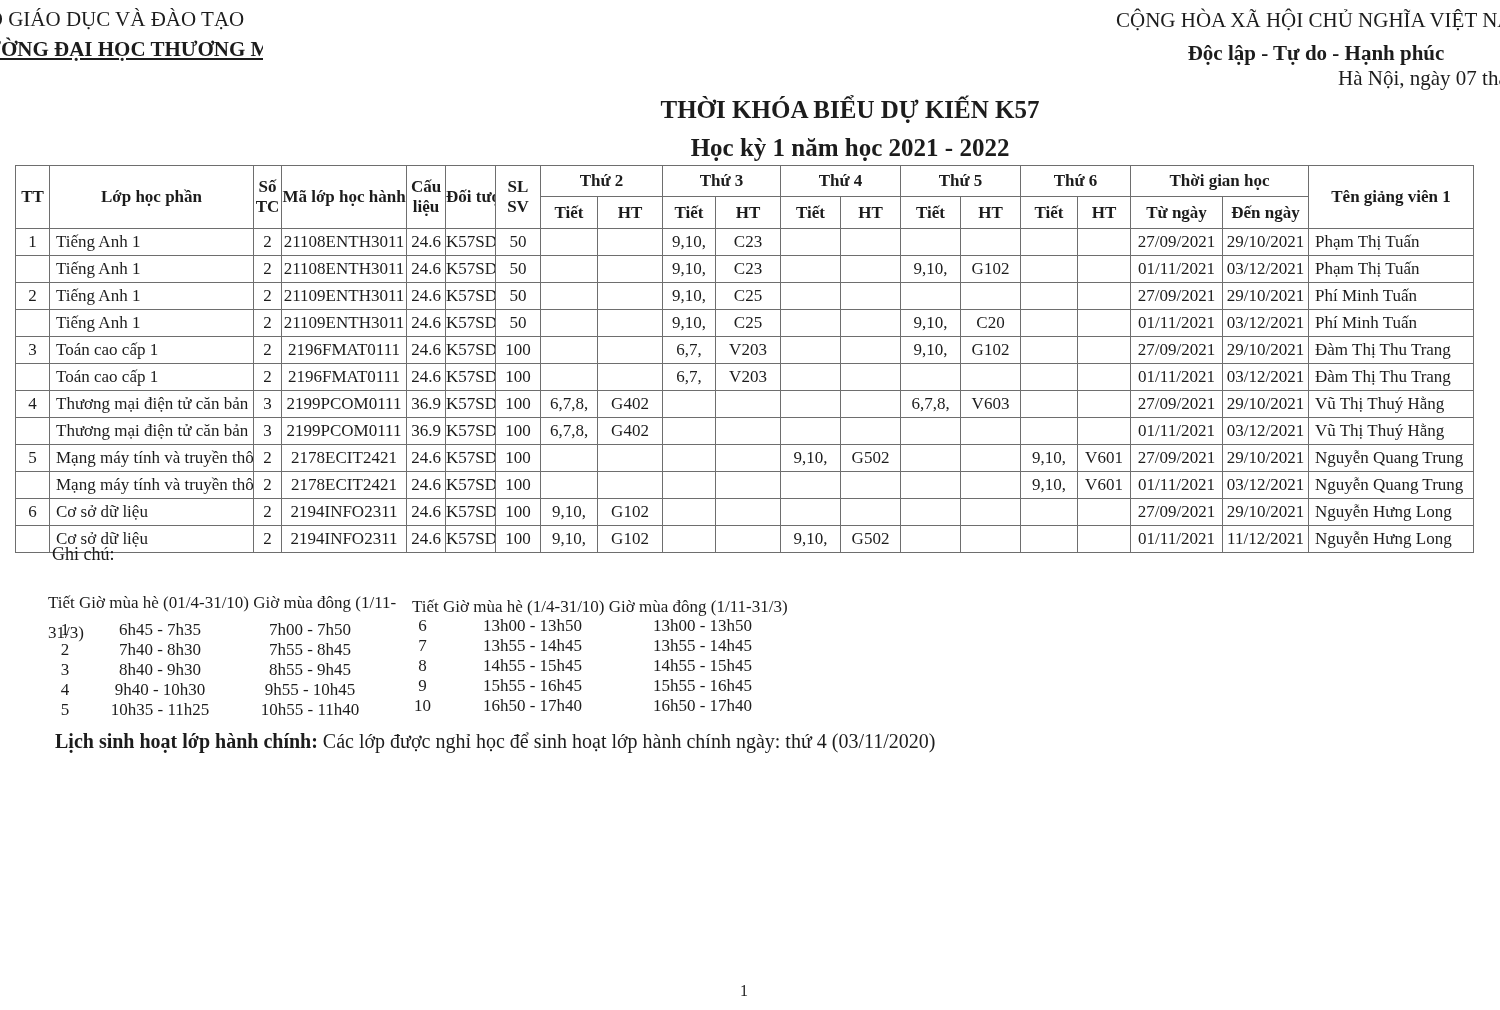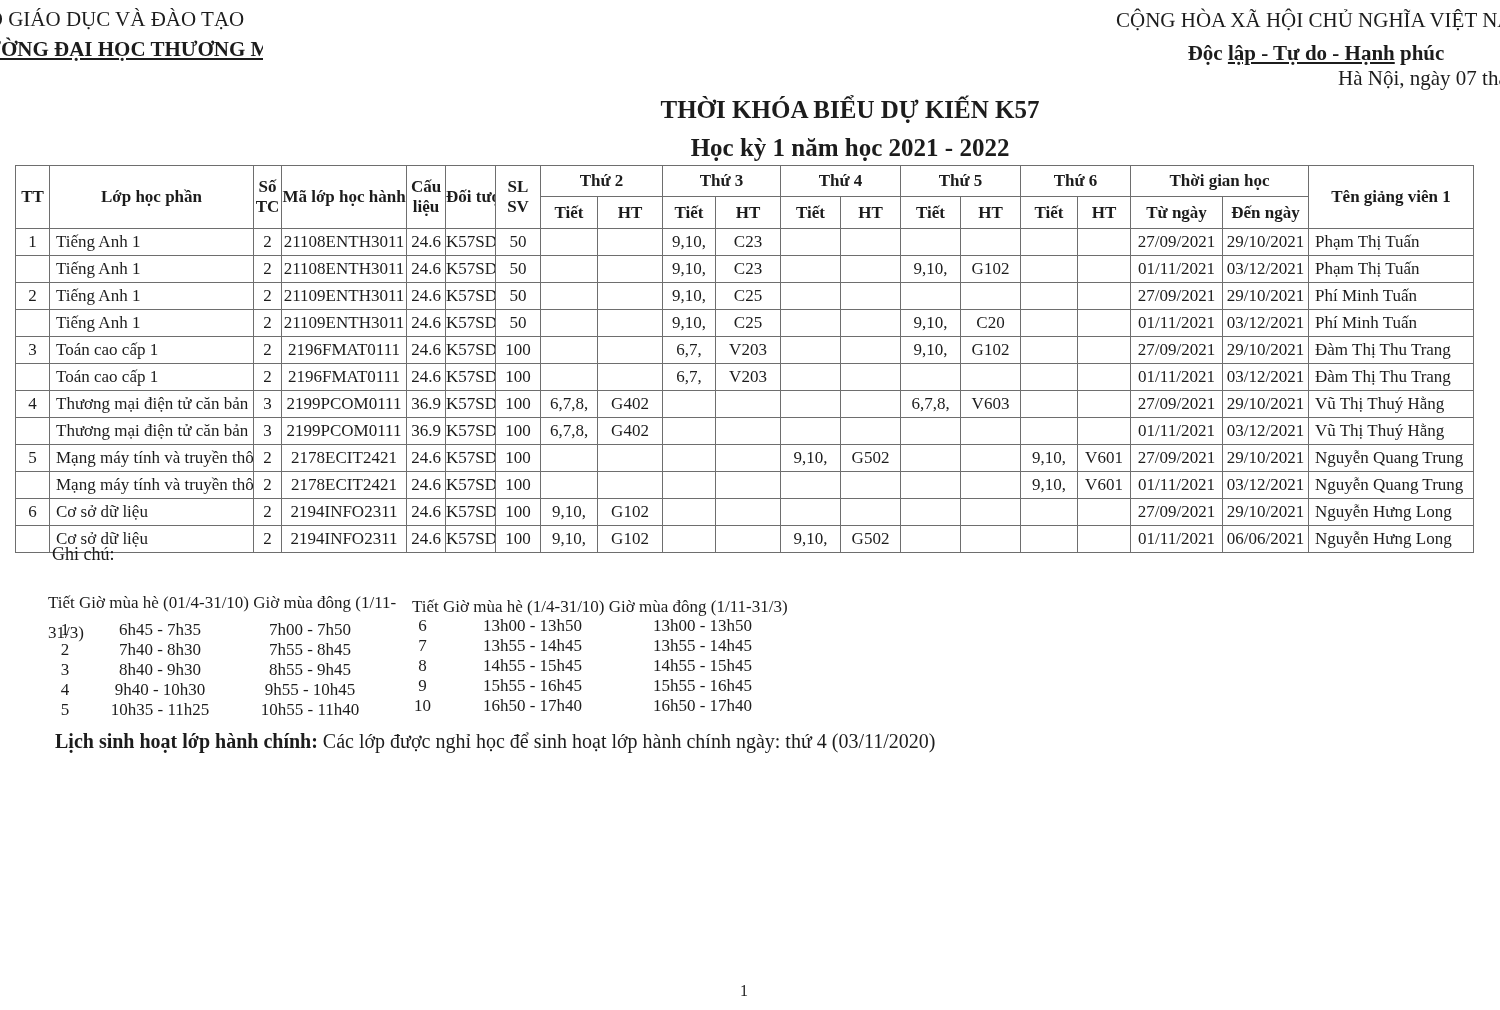--- a/index.html
+++ b/index.html
@@ -9,21 +9,21 @@
   }
   .abs{position:absolute;}
 
   
   .lh-left{top:4px;left:-45px;width:308px;height:64px;overflow:hidden;text-align:center;white-space:nowrap;}
   .lh-left .l1{font-size:21px;line-height:30px;}
   .lh-left .l2{font-size:21px;line-height:30px;font-weight:bold;text-decoration:underline;}
   .lh-right{top:6px;left:1116px;width:400px;text-align:center;white-space:nowrap;}
   .lh-right .l1{font-size:21px;line-height:28px;}
   .lh-right .l2{font-size:21px;line-height:30px;font-weight:bold;margin-top:4px;}
-  .lh-right .l2 .u{text-decoration:underline;text-align:center;}
+  .lh-right .l2 .u{text-align:center;}
   .date-line{top:66px;left:1338px;white-space:nowrap;font-size:21px;}
 
   
   .doc-title{top:96px;left:0;width:1700px;text-align:center;}
   .doc-title .t1{font-size:25px;font-weight:bold;}
   .doc-title .t2{font-size:25px;font-weight:bold;margin-top:10px;}
 
   
   .tt-wrap{top:165px;left:15px;}
   table.main{border-collapse:collapse;table-layout:fixed;width:1458px;}
@@ -389,21 +389,21 @@
           <td>G102</td>
           <td></td>
           <td></td>
           <td>9,10,</td>
           <td>G502</td>
           <td></td>
           <td></td>
           <td></td>
           <td></td>
           <td>01/11/2021</td>
-          <td>06/06/2021</td>
+          <td>11/12/2021</td>
           <td class="cl">Nguyễn Hưng Long</td>
         </tr>
       </tbody>
   </table>
 </div>
 
 <div class="abs note-label">Ghi chú:</div>
 <div class="abs note-hdr-m">Tiết   Giờ mùa hè (01/4-31/10)  Giờ mùa đông (1/11-31/3)</div>
 <table class="abs notes notes-m">
   <tbody>

